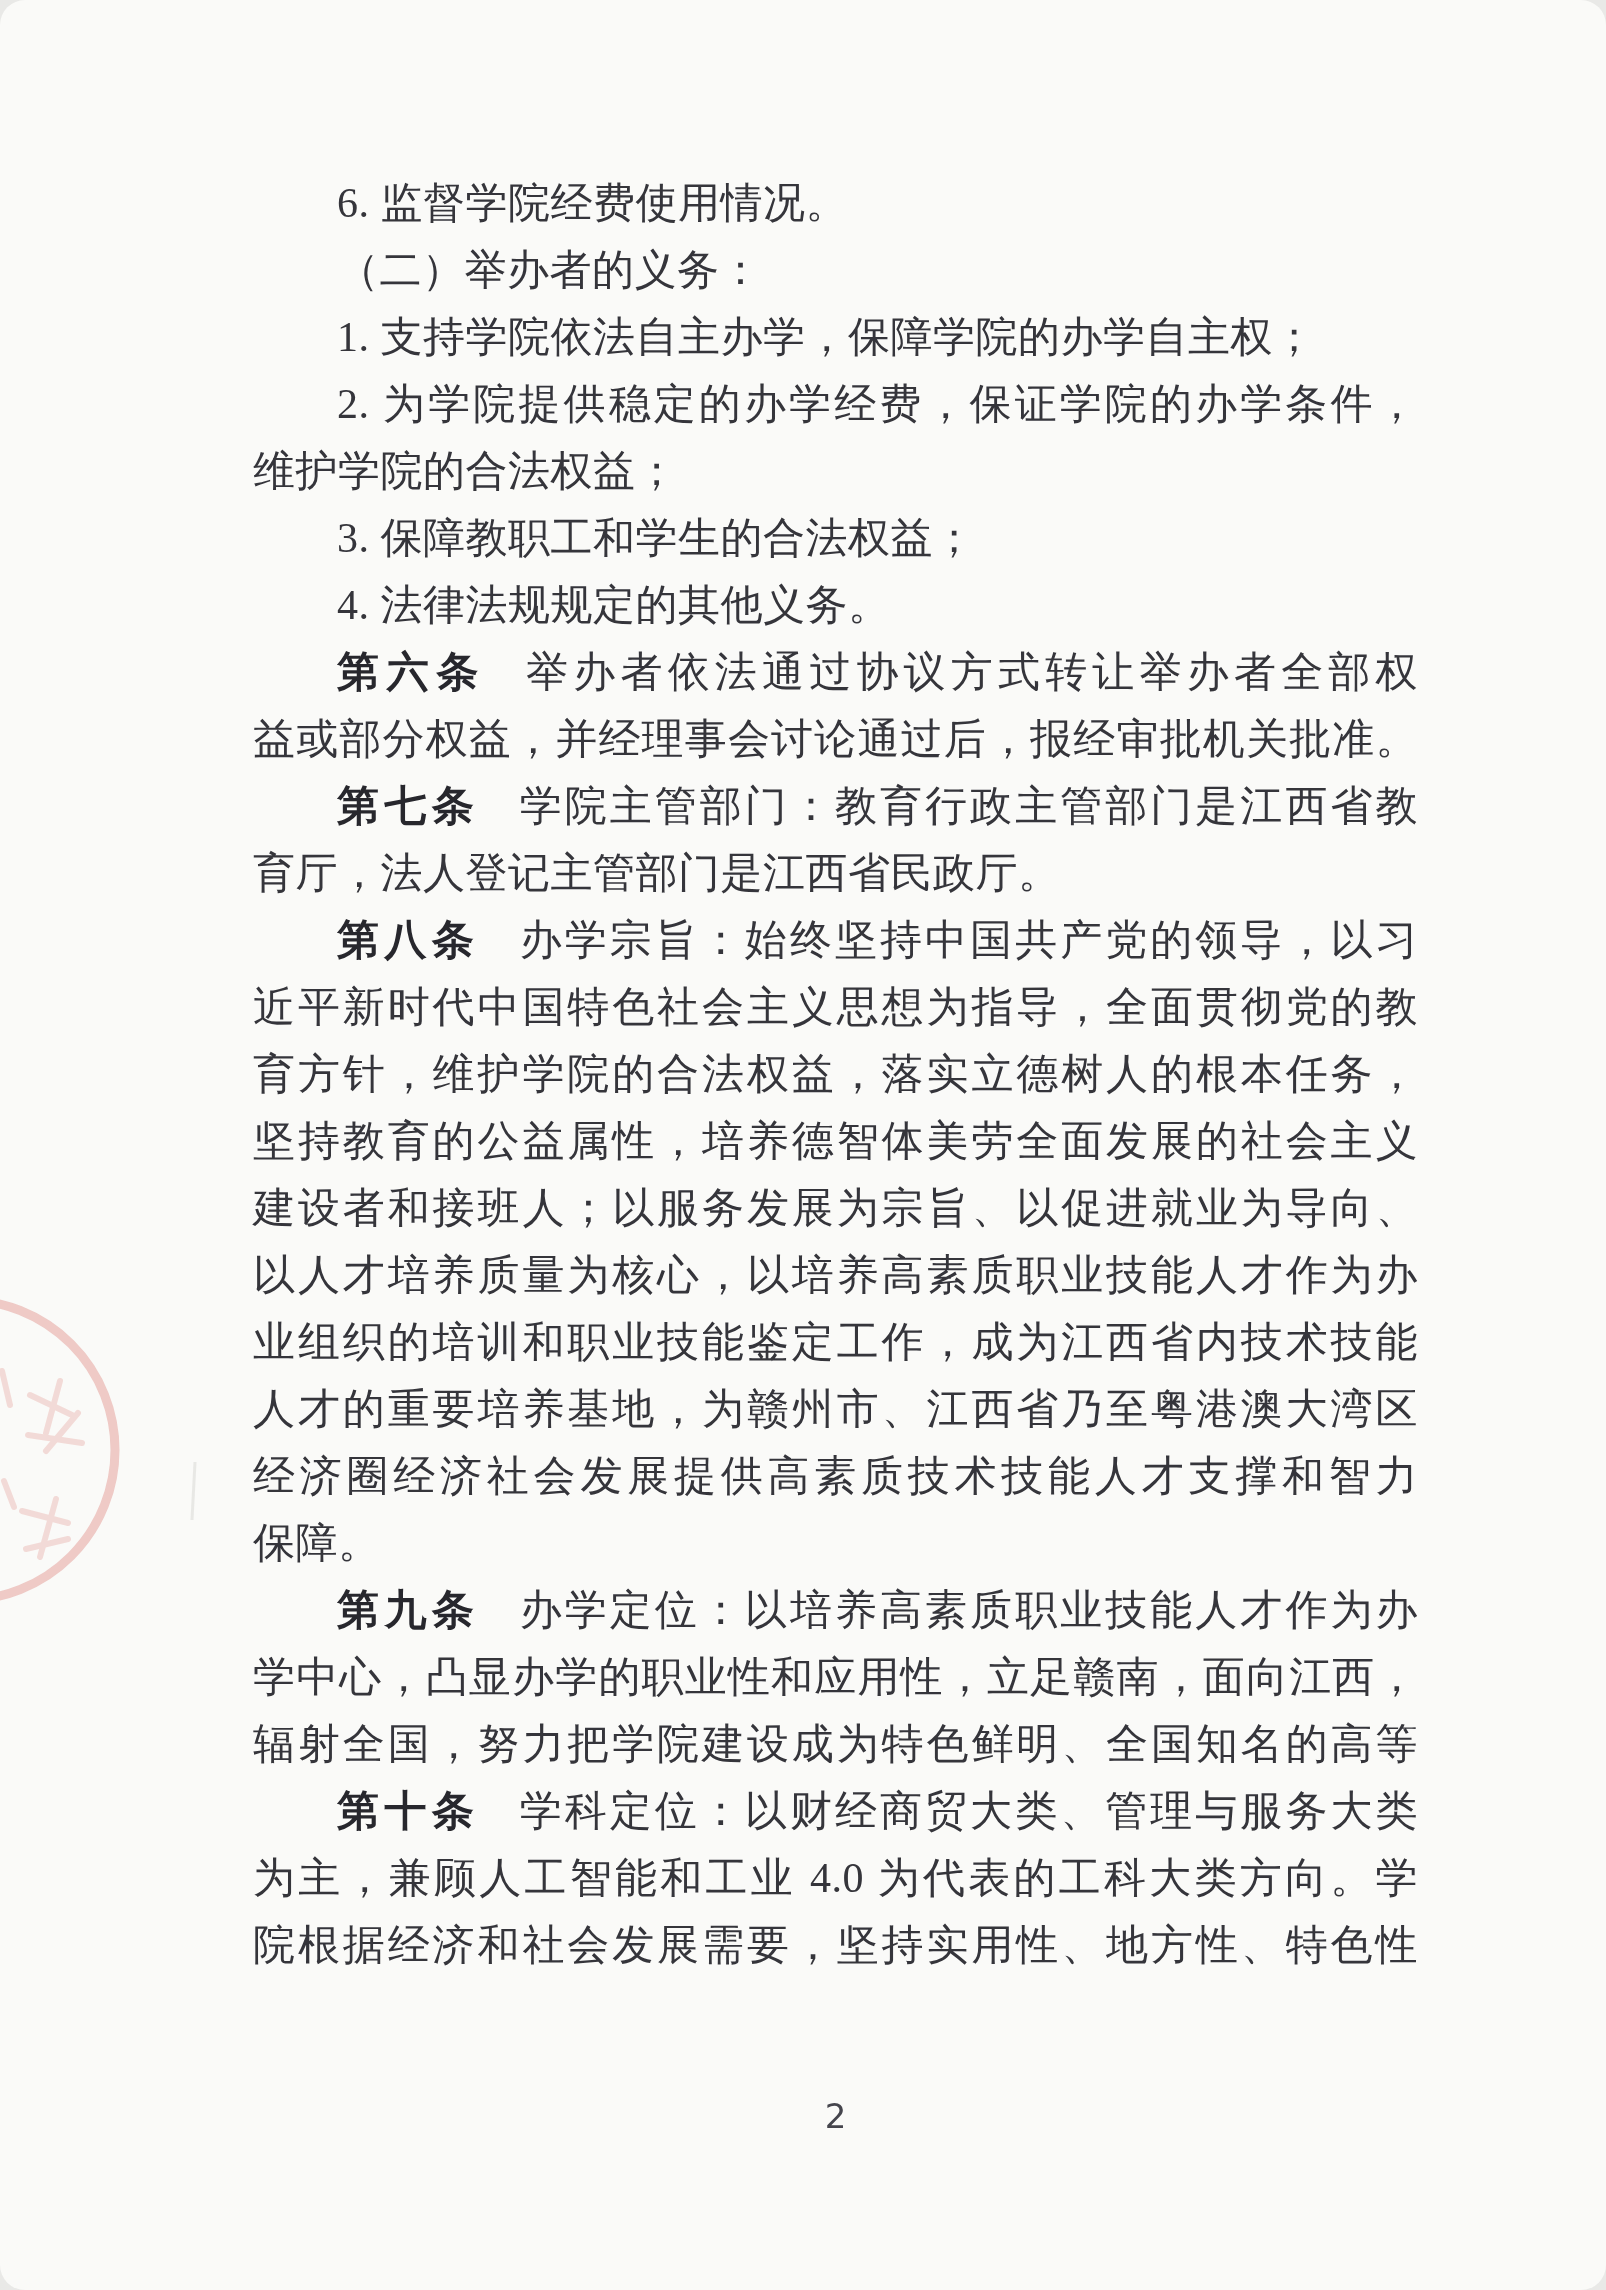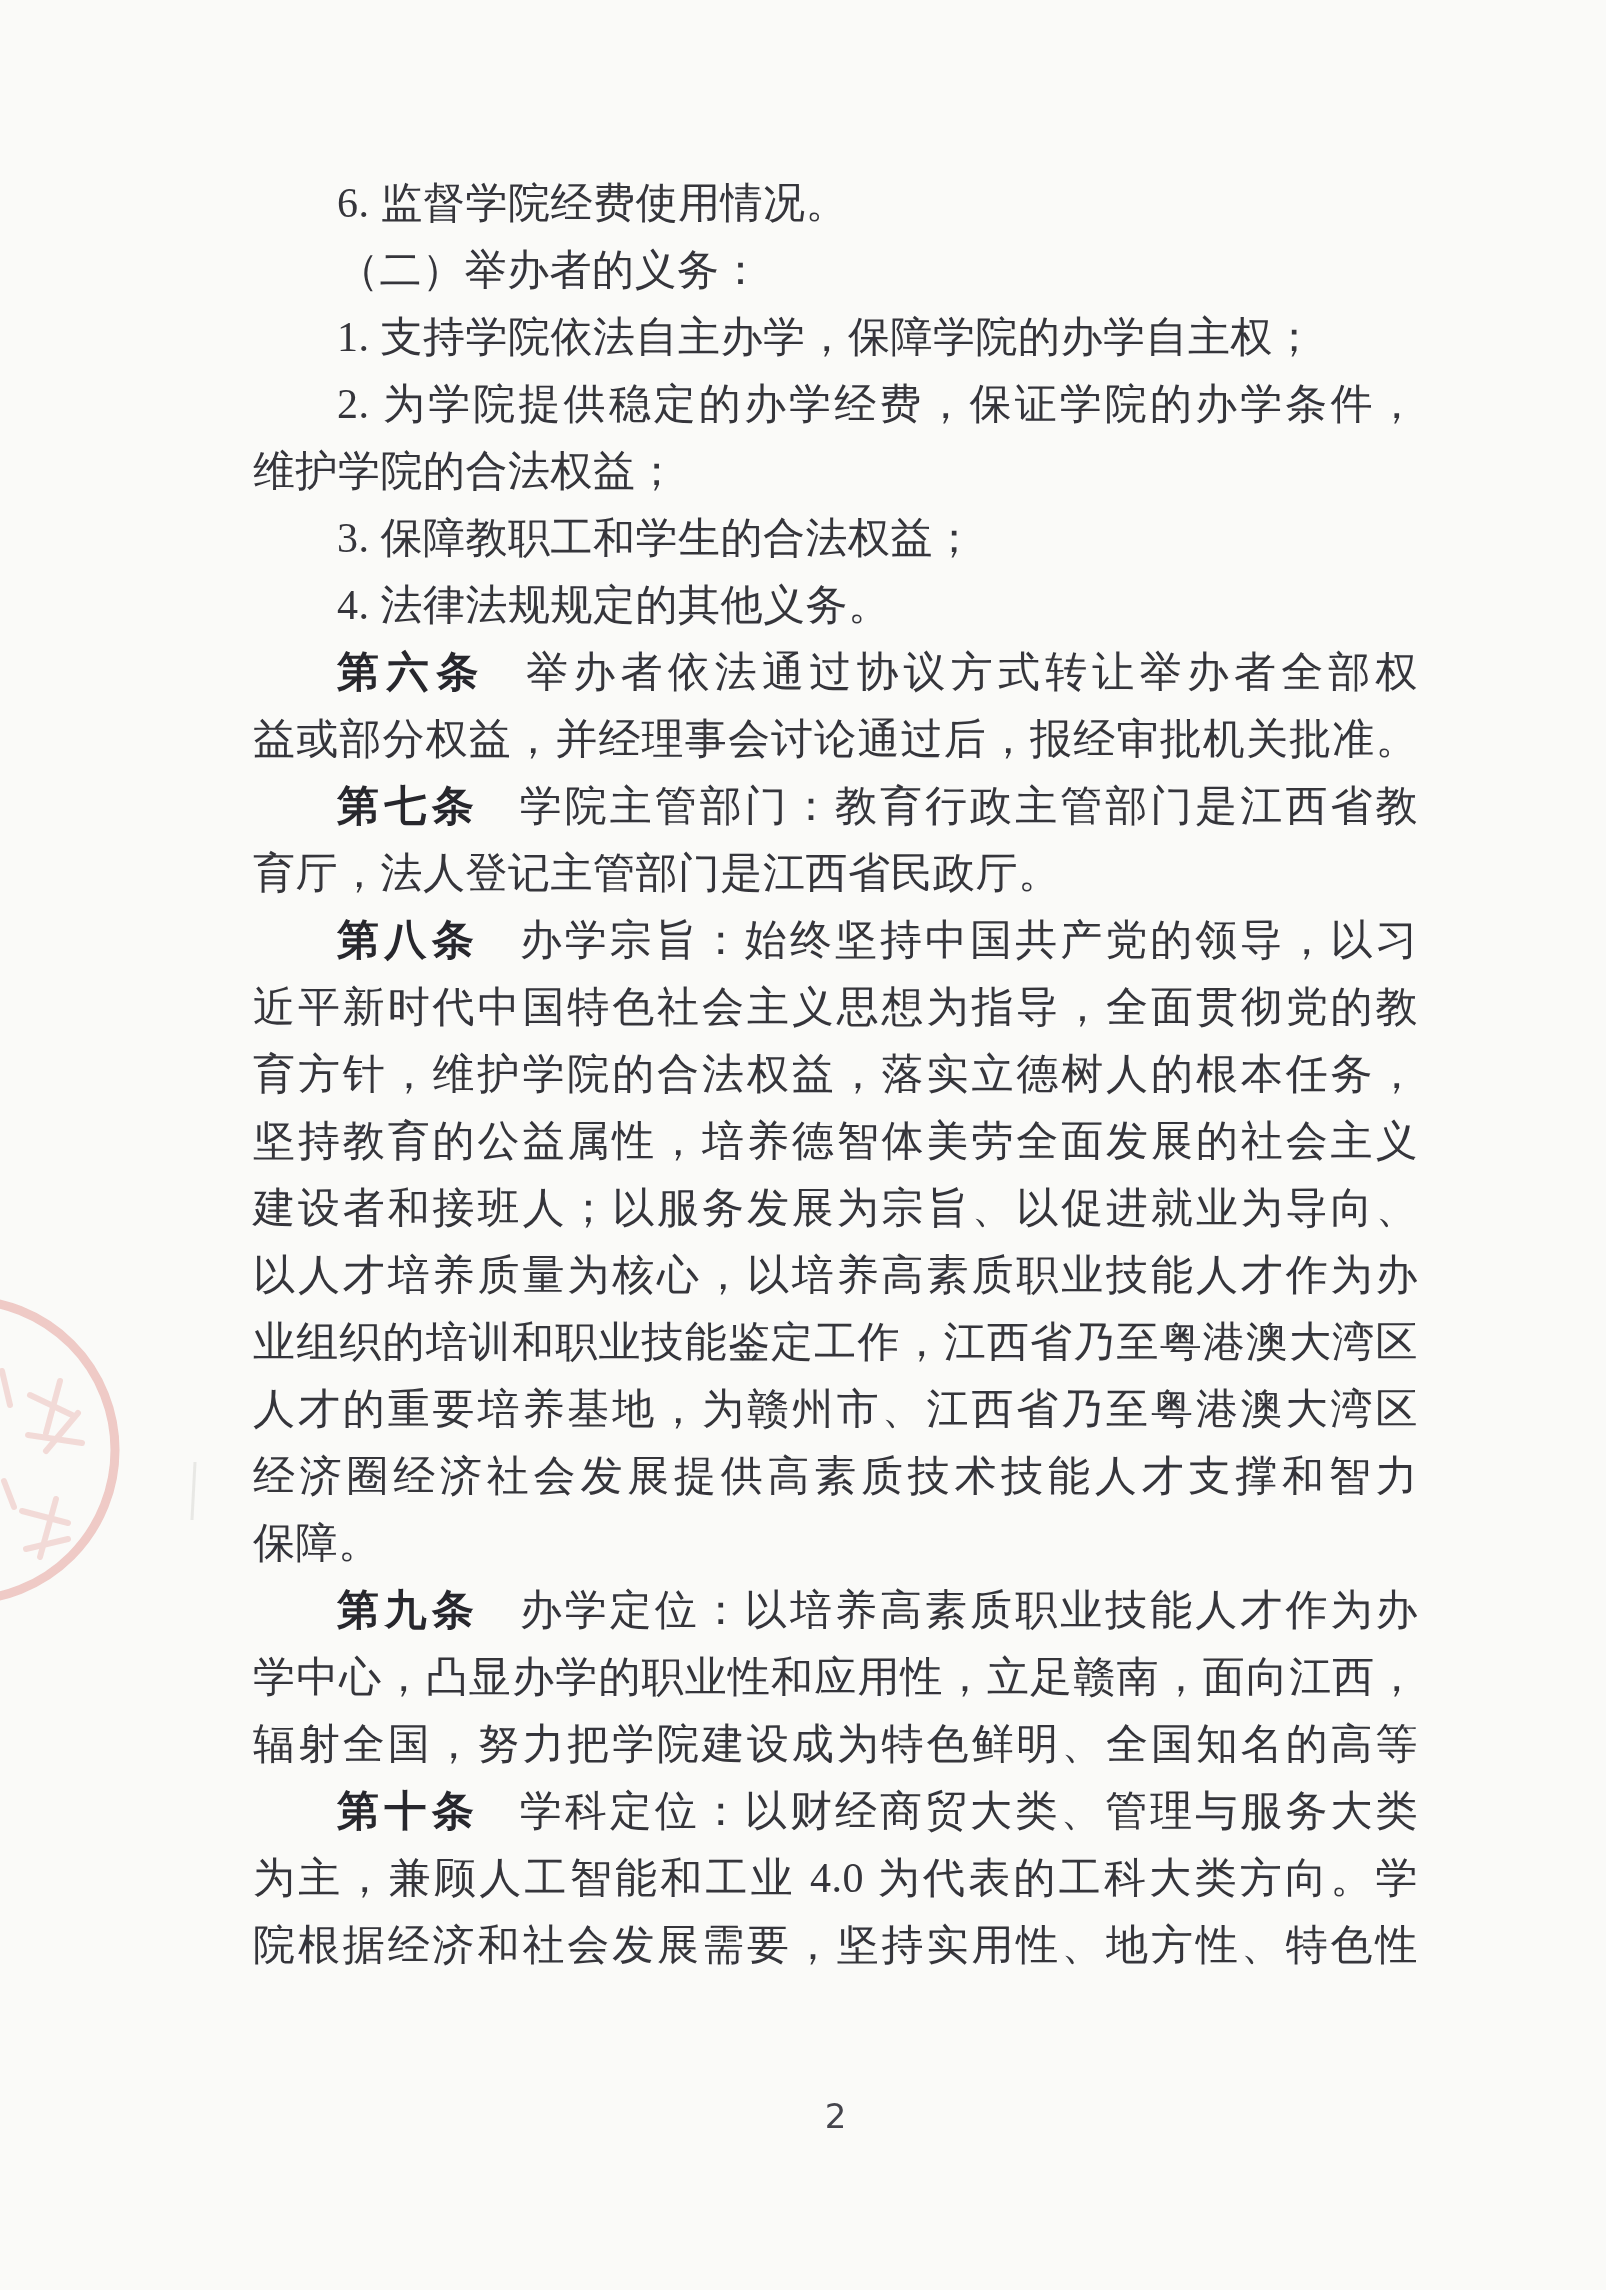--- a/index.html
+++ b/index.html
@@ -4,20 +4,21 @@
 <title>Document</title>
 <style>
   html,body{margin:0;padding:0;background:#e9e9e7;}
   .page{
     position:relative;
     width:1606px;height:2290px;
     background:var(--paper,#fafaf8);
     overflow:hidden;
     font-family:"Liberation Serif","DejaVu Serif",serif;
     color:var(--ink,#35353b);
+    border-radius:25px;
   }
   .content{
     position:absolute;
     left:253px;top:170px;width:1165px;
   }
   .line{
     height:67px;
     line-height:67px;
     font-size:42px;
     white-space:nowrap;
@@ -93,21 +94,21 @@
       <div class="line indent fill"><span class="article-no">第六条</span><span>举办者依法通过协议方式转让举办者全部权</span></div>
       <div class="line fill"><span>益或部分权益，并经理事会讨论通过后，报经审批机关批准。</span></div>
       <div class="line indent fill"><span class="article-no">第七条</span><span>学院主管部门：教育行政主管部门是江西省教</span></div>
       <div class="line"><span>育厅，法人登记主管部门是江西省民政厅。</span></div>
       <div class="line indent fill"><span class="article-no">第八条</span><span>办学宗旨：始终坚持中国共产党的领导，以习</span></div>
       <div class="line fill"><span>近平新时代中国特色社会主义思想为指导，全面贯彻党的教</span></div>
       <div class="line fill"><span>育方针，维护学院的合法权益，落实立德树人的根本任务，</span></div>
       <div class="line fill"><span>坚持教育的公益属性，培养德智体美劳全面发展的社会主义</span></div>
       <div class="line fill"><span>建设者和接班人；以服务发展为宗旨、以促进就业为导向、</span></div>
       <div class="line fill"><span>以人才培养质量为核心，以培养高素质职业技能人才作为办</span></div>
-      <div class="line fill"><span>业组织的培训和职业技能鉴定工作，江西省乃至粤港澳大湾区</span></div>
+      <div class="line fill"><span>业组织的培训和职业技能鉴定工作，成为江西省内技术技能</span></div>
       <div class="line fill"><span>人才的重要培养基地，为赣州市、江西省乃至粤港澳大湾区</span></div>
       <div class="line fill"><span>经济圈经济社会发展提供高素质技术技能人才支撑和智力</span></div>
       <div class="line"><span>保障。</span></div>
       <div class="line indent fill"><span class="article-no">第九条</span><span>办学定位：以培养高素质职业技能人才作为办</span></div>
       <div class="line fill"><span>学中心，凸显办学的职业性和应用性，立足赣南，面向江西，</span></div>
       <div class="line fill"><span>辐射全国，努力把学院建设成为特色鲜明、全国知名的高等</span></div>
       <div class="line indent fill"><span class="article-no">第十条</span><span>学科定位：以财经商贸大类、管理与服务大类</span></div>
       <div class="line fill"><span>为主，兼顾人工智能和工业 4.0 为代表的工科大类方向。学</span></div>
       <div class="line fill"><span>院根据经济和社会发展需要，坚持实用性、地方性、特色性</span></div>
     </div>

